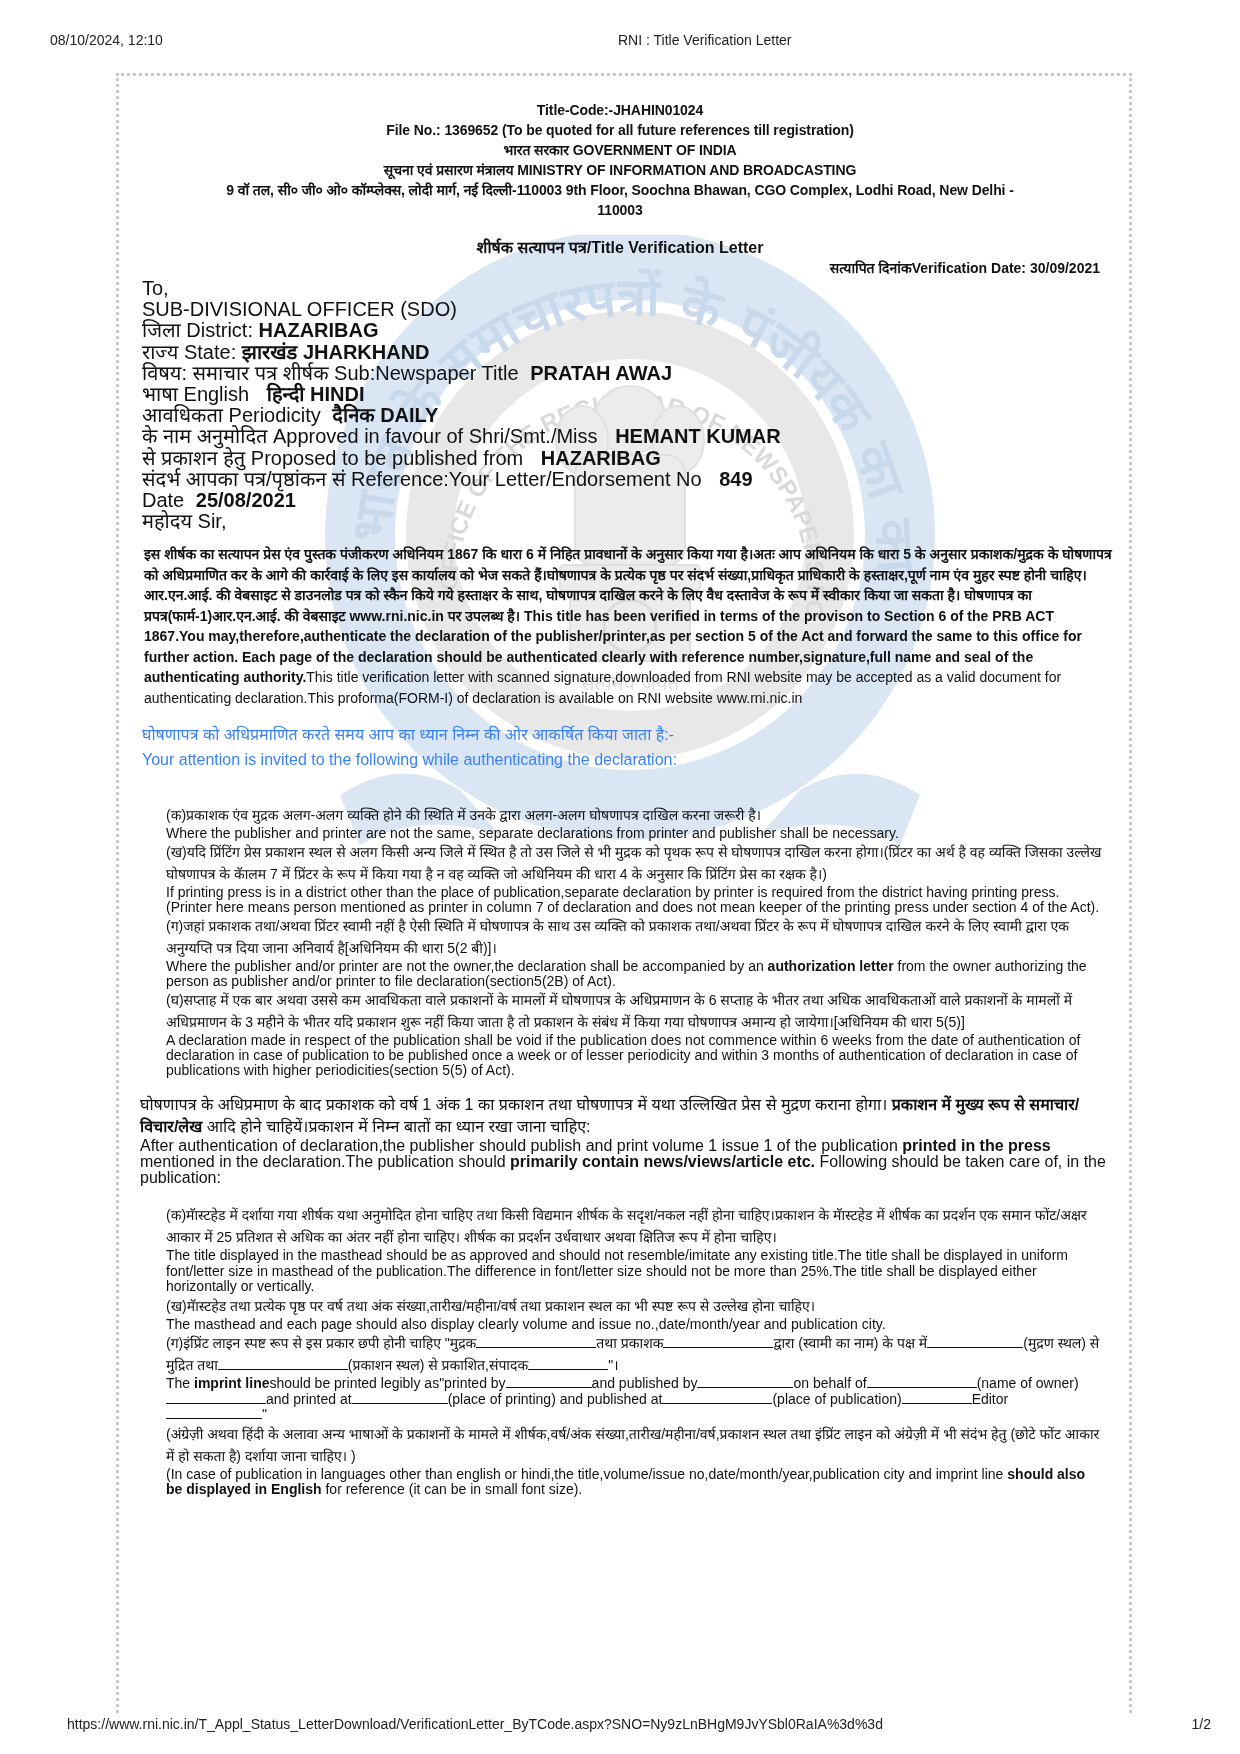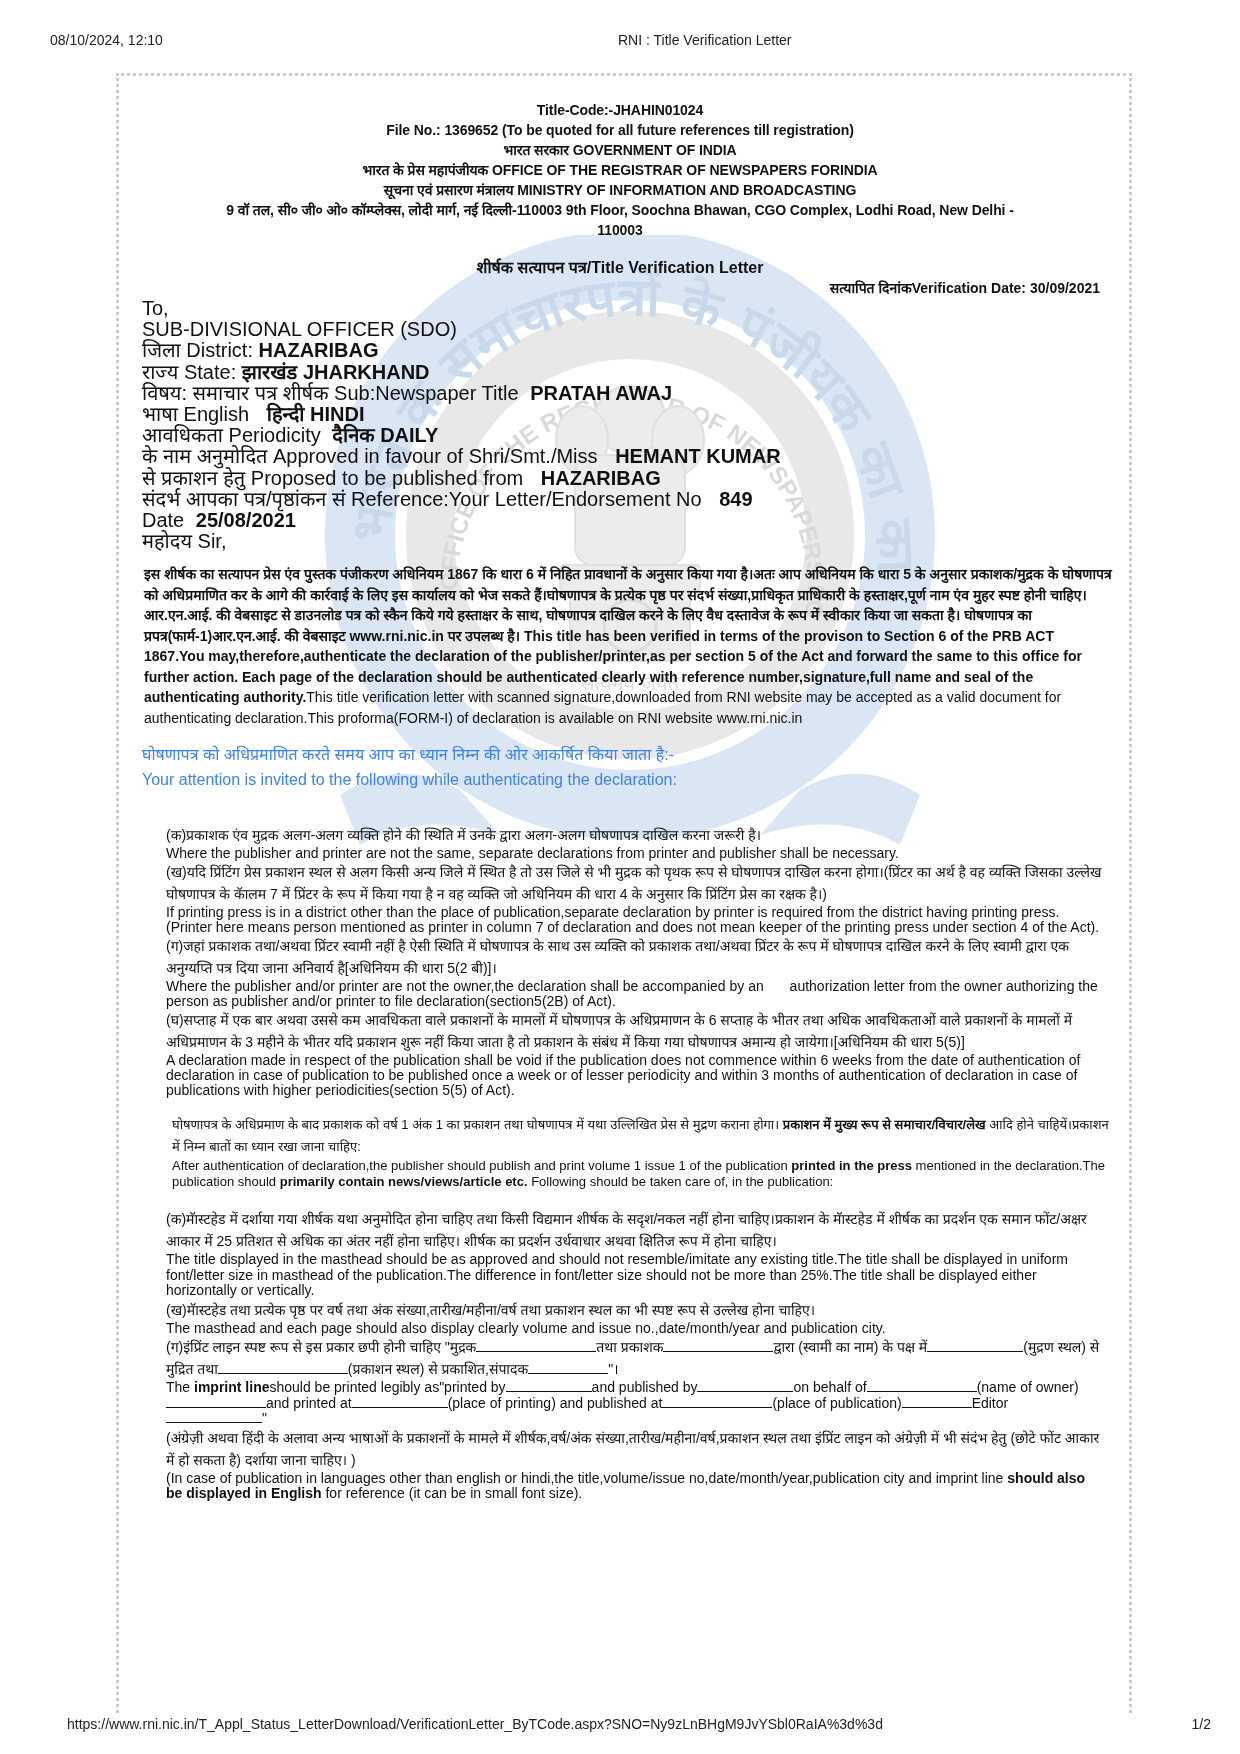--- a/index.html
+++ b/index.html
@@ -34,23 +34,23 @@
 
   .para-bold { margin-left: 24px; margin-right: 6px; margin-top: 12px; font-size: 14px; line-height: 20.5px; }
   .para-bold .b { font-weight: bold; }
   .para-bold .n { font-weight: normal; }
 
   .attn { margin-left: 22px; margin-top: 14px; font-size: 16px; line-height: 25px; color: #3b82f6; }
 
   .list { margin-left: 46px; margin-right: 16px; margin-top: 32px; font-size: 14px; line-height: 17px; }
   .list .hi { display: block; line-height: 22px; }
   .list .en { display: block; line-height: 15px; }
-  .list b { font-weight: normal; margin-left: 22px; }
+  .list b { font-weight: bold; }
 
-  .after { margin-left: 52px; margin-right: 6px; margin-top: 16px; font-size: 13px; }
+  .after { margin-left: 20px; margin-right: 6px; margin-top: 16px; font-size: 16px; }
   .after .hi { display: block; line-height: 22px; }
   .after .en { display: block; line-height: 16px; }
 
   .list2 { margin-left: 46px; margin-right: 16px; margin-top: 18px; font-size: 14px; }
   .list2 .hi { display: block; line-height: 22px; }
   .list2 .en { display: block; line-height: 15.5px; }
   .blank { display: inline-block; border-bottom: 1px solid #111; height: 12px; vertical-align: baseline; }
 </style>
 </head>
 <body>
@@ -90,21 +90,20 @@
   <path d="M 20 560 Q 80 520 140 555 L 180 600 Q 100 575 40 610 Z" fill="#dae6f3"></path>
   <path d="M 600 560 Q 540 520 480 555 L 440 600 Q 520 575 580 610 Z" fill="#dae6f3"></path>
 </svg>
 
 <div class="content">
 
   <div class="hdr">
     <span class="line">Title-Code:-JHAHIN01024</span>
     <span class="line">File No.: 1369652 (To be quoted for all future references till registration)</span>
     <span class="line">भारत सरकार GOVERNMENT OF INDIA</span>
-    <span class="line">भारत के प्रेस महापंजीयक OFFICE OF THE REGISTRAR OF NEWSPAPERS FORINDIA</span>
     <span class="line">सूचना एवं प्रसारण मंत्रालय MINISTRY OF INFORMATION AND BROADCASTING</span>
     <span class="line">9 वॉ तल, सी० जी० ओ० कॉम्प्लेक्स, लोदी मार्ग, नई दिल्ली-110003  9th Floor, Soochna Bhawan, CGO Complex, Lodhi Road, New Delhi -</span>
     <span class="line">110003</span>
   </div>
 
   <div class="title-row">शीर्षक सत्यापन पत्र/Title Verification Letter</div>
   <div class="verif-row"><span>सत्यापित दिनांकVerification Date: </span><span>30/09/2021</span></div>
 
   <div class="addr">
     <span class="r">To,</span>

